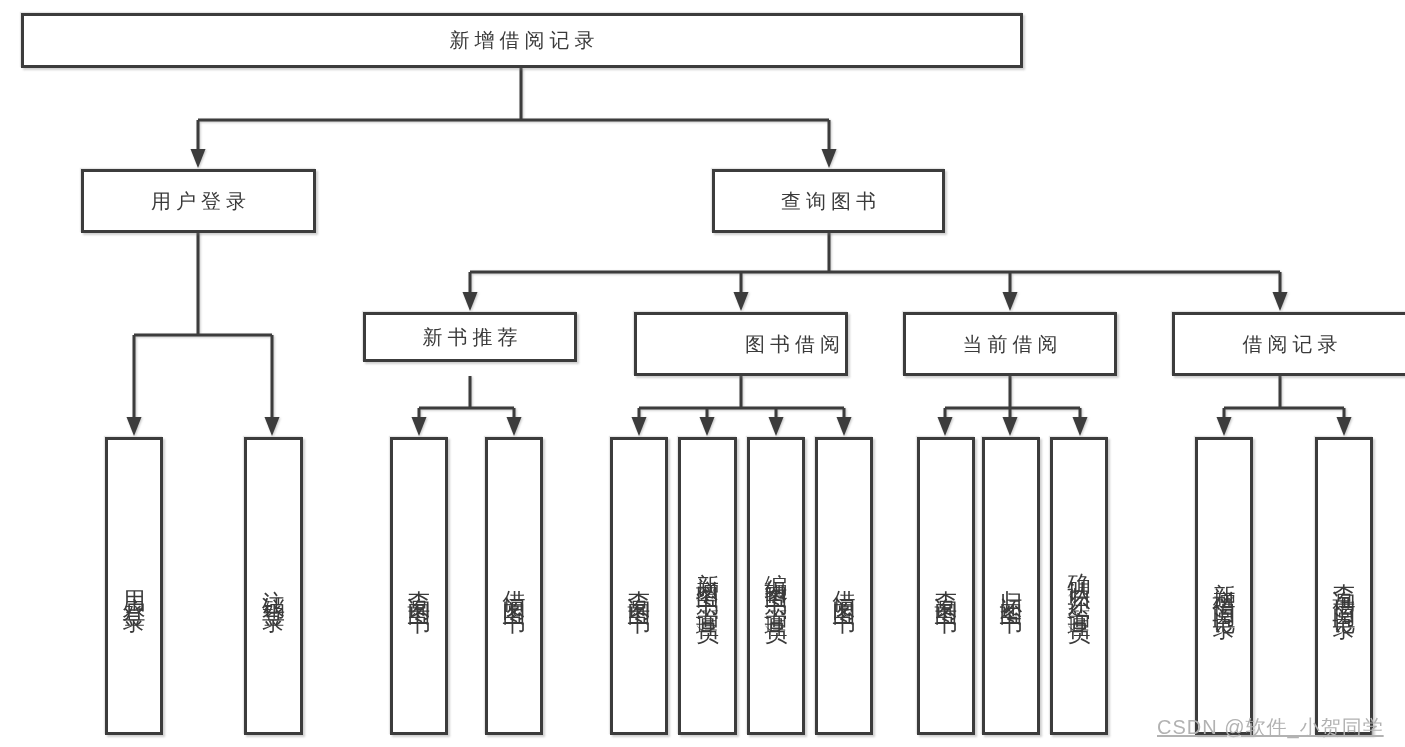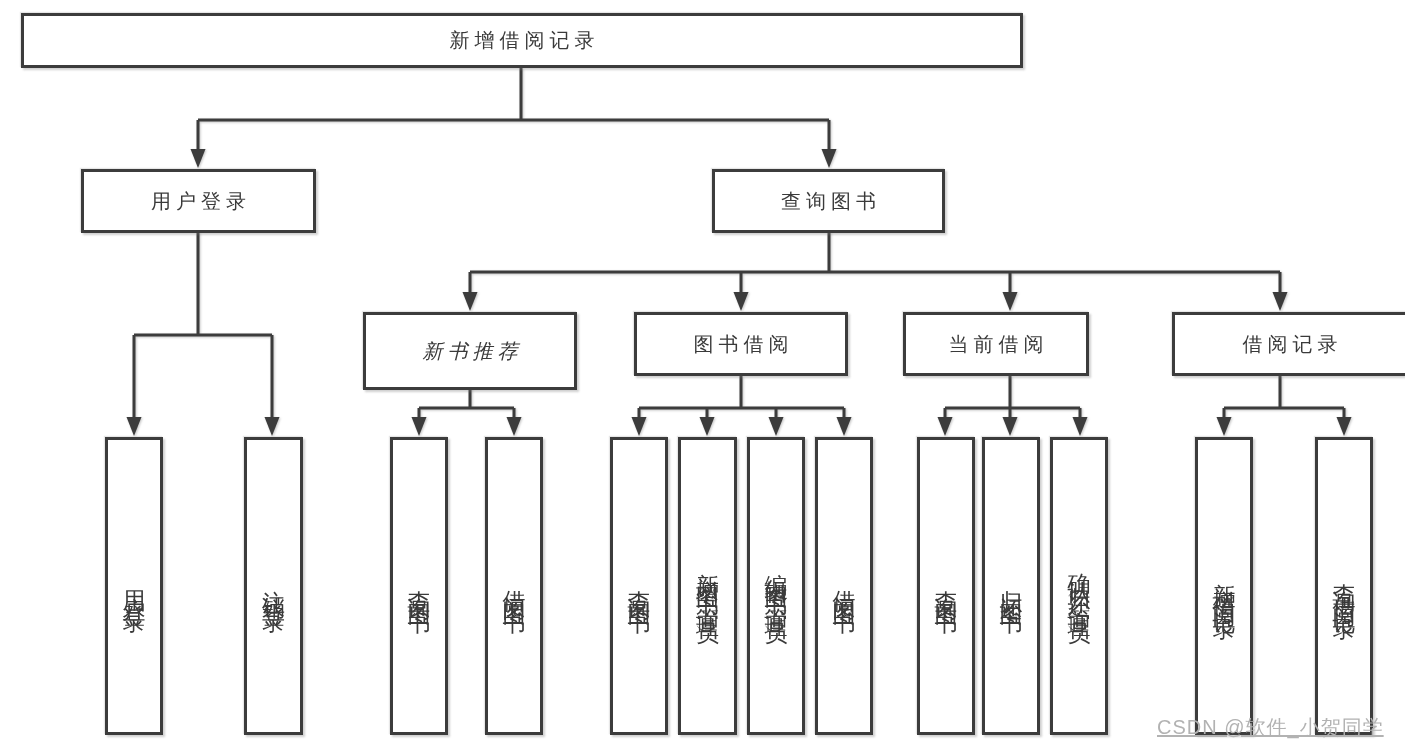--- a/index.html
+++ b/index.html
@@ -39,23 +39,23 @@
     text-orientation: mixed;
     font-size: 23px;
     letter-spacing: 7px;
     line-height: 1;
     white-space: nowrap;
   }
   
   .n-root { left: 21px;  top: 13px;  width: 1002px; height: 55px; }
   .n-l2a  { left: 81px;  top: 169px; width: 235px;  height: 64px; }
   .n-l2b  { left: 712px; top: 169px; width: 233px;  height: 64px; }
-  .n-l3a  { left: 363px;  top: 312px; width: 214px; height: 78px; font-style: italic; }
-  .n-l3b  { left: 634px;  top: 312px; width: 214px; height: 64px; }
-  .n-l3c  { left: 903px;  top: 312px; width: 186px; height: 64px; }
+  .n-l3a  { left: 363px;  top: 312px; width: 214px; height: 50px; }
+  .n-l3b  { left: 634px;  top: 312px; width: 214px; height: 64px; justify-content: flex-end; }
+  .n-l3c  { left: 903px;  top: 312px; width: 214px; height: 64px; }
   .n-l3d  { left: 1172px; top: 312px; width: 236px; height: 64px; }
   .leaf   { top: 437px; height: 298px; width: 58px; }
   .n-f1  { left: 105px; }
   .n-f2  { left: 244px; width: 59px; }
   .n-f3  { left: 390px; }
   .n-f4  { left: 485px; }
   .n-f5  { left: 610px; }
   .n-f6  { left: 678px; width: 59px; }
   .n-f7  { left: 747px; }
   .n-f8  { left: 815px; }

